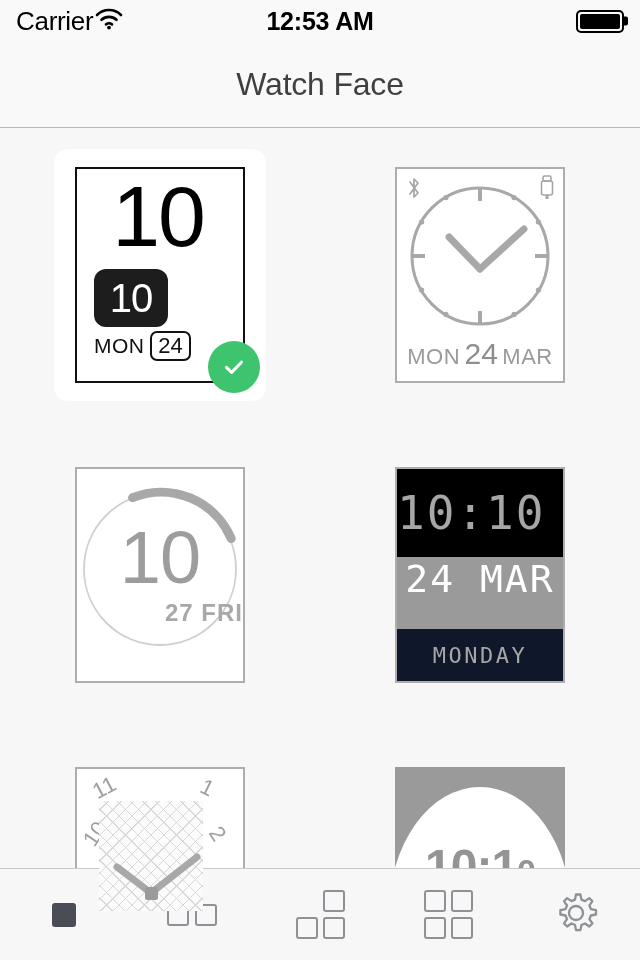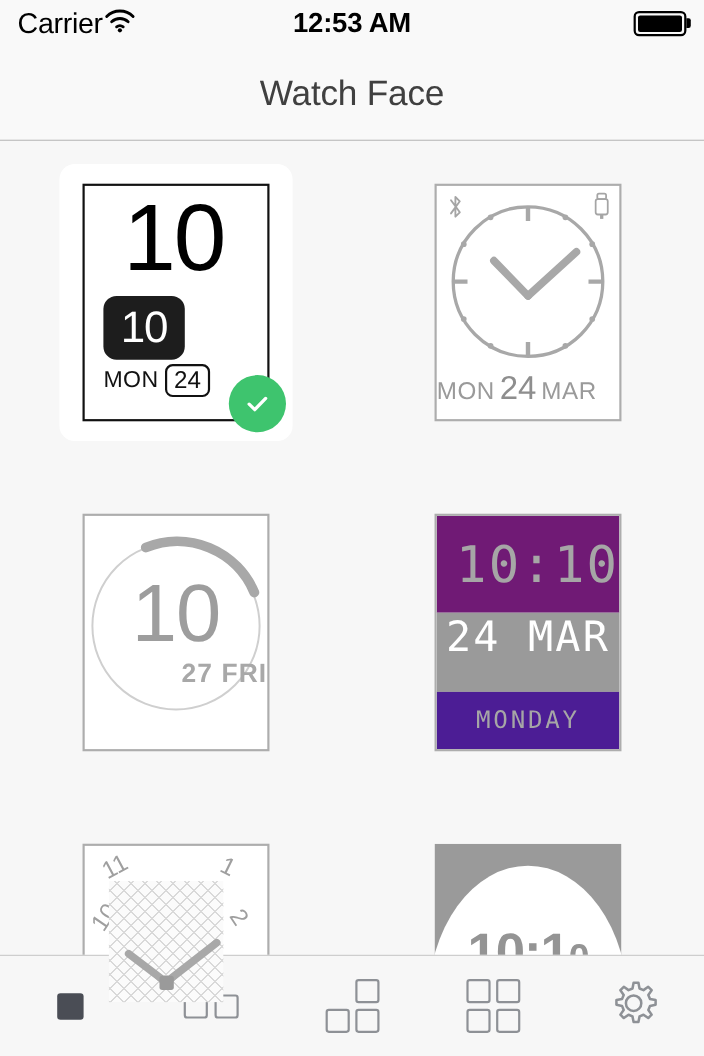--- a/index.html
+++ b/index.html
@@ -201,20 +201,21 @@
 
   
   .f2-bt, .f2-batt { position: absolute; }
   .f2-bt { left: 8px; top: 6px; }
   .f2-batt { right: 8px; top: 5px; }
   .f2-dial { position: absolute; left: 50%; top: 12px; transform: translateX(-50%); }
   .f2-date {
     position: absolute;
     left: 0; right: 0;
     bottom: 10px;
+    text-align: center;
     color: #9a9a9a;
     white-space: nowrap;
   }
   .f2-date .sm { font-size: 22px; letter-spacing: 0.5px; }
   .f2-date .lg { font-size: 30px; color: #8e8e8e; }
 
   
   .f3-wrap { position: absolute; inset: 0; }
   .f3-num {
     position: absolute;
@@ -233,31 +234,31 @@
     font-size: 24px;
     font-weight: bold;
     color: #a8a8a8;
     letter-spacing: 1px;
   }
 
   
   .lcd { position: absolute; inset: 0; display: flex; flex-direction: column; }
   .lcd-time {
     flex: 0 0 88px;
-    background: #701a75;
-    display: flex; align-items: center; justify-content: flex-end;
+    background: #000000;
+    display: flex; align-items: center; justify-content: flex-start;
   }
   .lcd-date {
     flex: 0 0 72px;
     background: #9a9a9a;
     display: flex; align-items: flex-start; justify-content: center;
   }
   .lcd-day {
     flex: 1;
-    background: #4c1d95;
+    background: #0f172a;
     display: flex; align-items: center; justify-content: center;
   }
   .seg {
     font-family: "DejaVu Sans Mono", monospace;
     letter-spacing: 2px;
   }
   .lcd-time .seg { font-size: 46px; color: #a6a6a6; }
   .lcd-date .seg { font-size: 38px; color: #ffffff; }
   .lcd-day  .seg { font-size: 22px; color: #a6a6a6; letter-spacing: 2.5px; }
 

